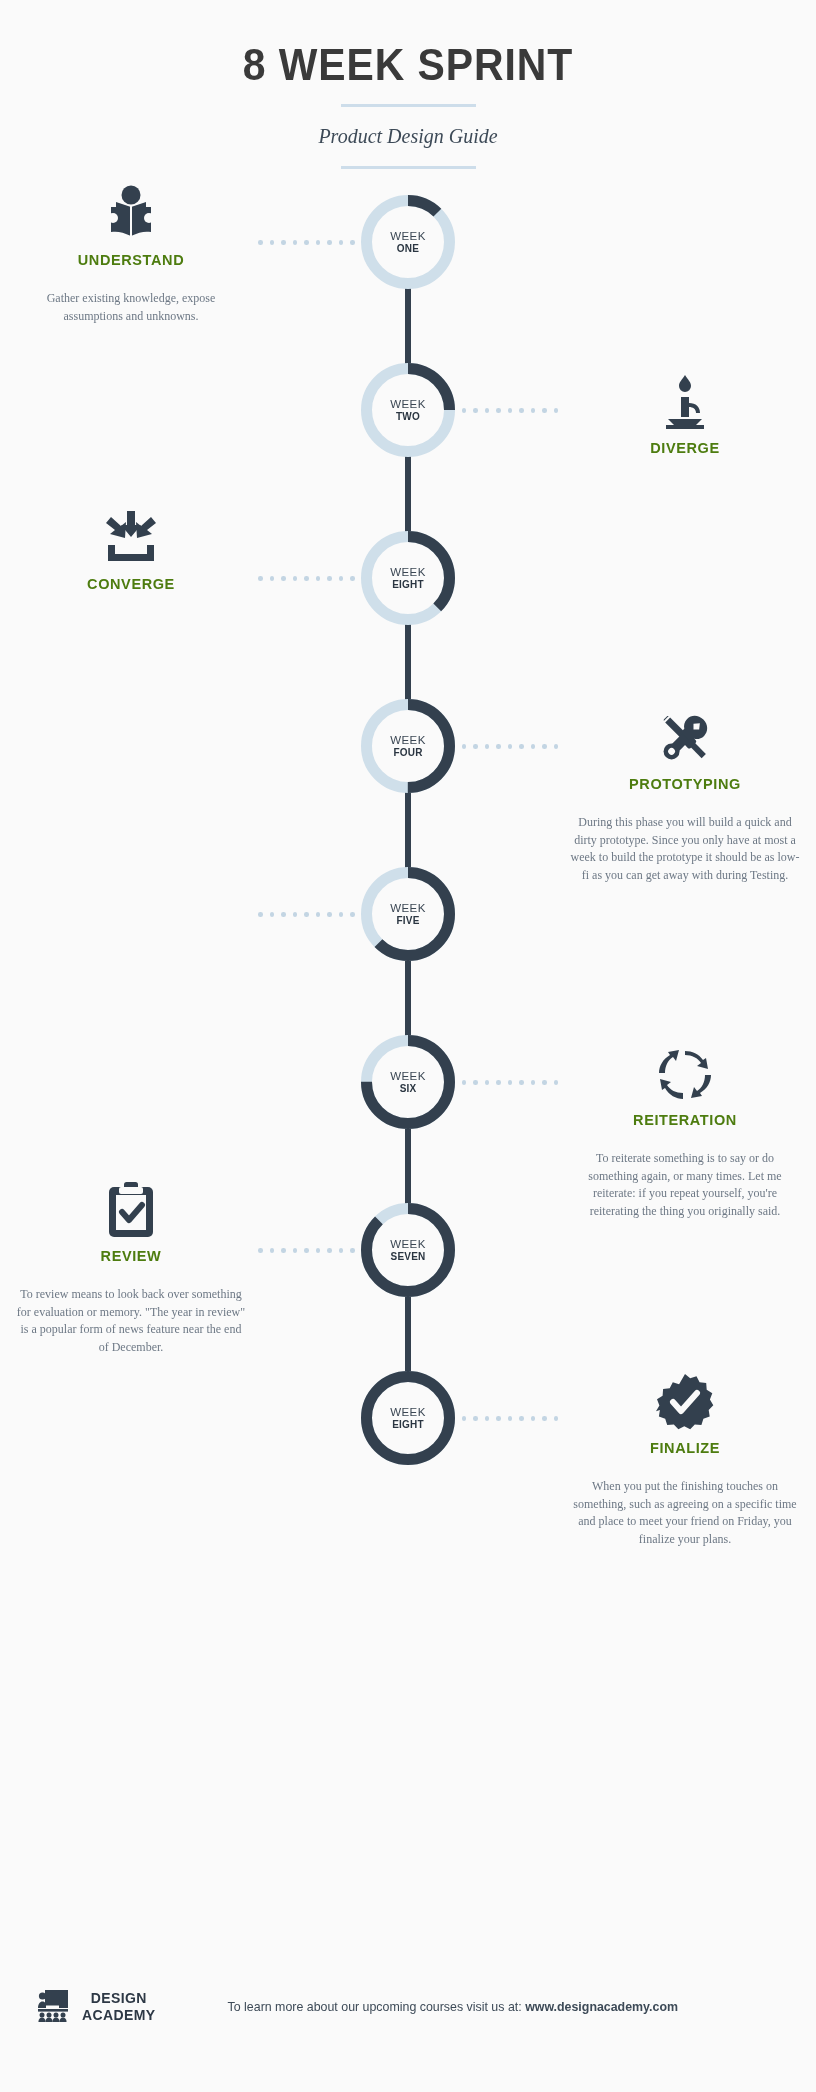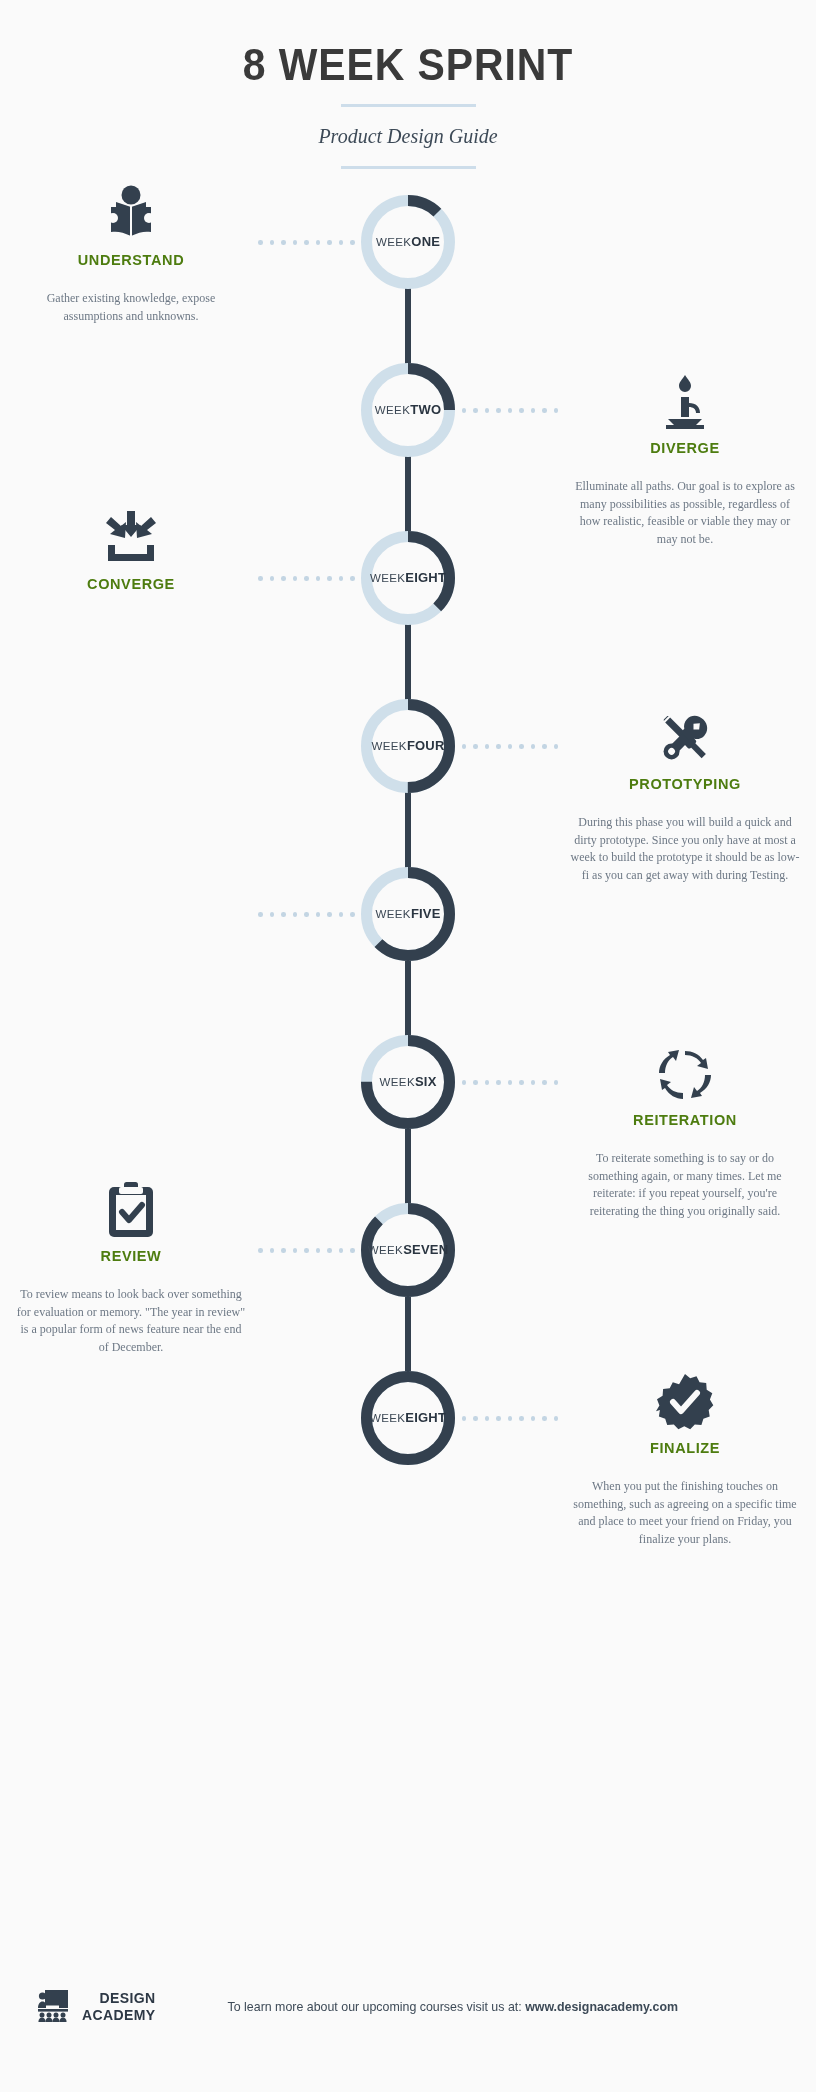--- a/index.html
+++ b/index.html
@@ -68,32 +68,32 @@
     transform: translateX(-50%);
     width: 94px;
     height: 94px;
     z-index: 2;
   }
   .ring-wrap svg { display: block; }
   .ring-label {
     position: absolute;
     inset: 0;
     display: flex;
-    flex-direction: row;
+    flex-direction: column;
     align-items: center;
     justify-content: center;
     line-height: 1.12;
   }
   .ring-label .wk {
     font-size: 11.5px;
     color: #3b4754;
     letter-spacing: 0.4px;
   }
   .ring-label .num {
-    font-size: 13px;
+    font-size: 10px;
     font-weight: bold;
     color: #2a3541;
     letter-spacing: 0.2px;
   }
 
   
   .side {
     position: absolute;
     width: 246px;
     text-align: center;
@@ -148,21 +148,21 @@
     display: flex;
     align-items: center;
   }
   .logo { display: flex; align-items: center; gap: 12px; }
   .logo-text {
     font-size: 14px;
     font-weight: bold;
     color: #2d3845;
     line-height: 1.25;
     letter-spacing: 0.4px;
-    text-align: right;
+    text-align: center;
   }
   .footer-note {
     flex: 1;
     text-align: center;
     font-size: 12.4px;
     color: #3d4a57;
     margin-left: -30px;
   }
   .footer-note b { font-weight: bold; }
 </style>
@@ -234,21 +234,20 @@
     <div class="icon-box">
           <svg width="54" height="58" viewBox="0 0 54 58">
     <path d="M27 2c3 5 6 7 6 11a6 6 0 0 1-12 0c0-4 3-6 6-11z" fill="#33404e"></path>
     <rect x="23" y="24" width="8" height="20" fill="#33404e"></rect>
     <path d="M10 46h34l-6 6H16z" fill="#33404e"></path>
     <rect x="8" y="52" width="38" height="4" fill="#33404e"></rect>
     <path d="M31 30c7 0 11 4 11 10h-4c0-4-3-6-7-6z" fill="#33404e"></path>
   </svg>
         </div>
     <div class="side-title">DIVERGE</div>
-    <div class="side-desc">Elluminate all paths. Our goal is to explore as many possibilities as possible, regardless of how realistic, feasible or viable they may or may not be.</div>
       </div>
       <div class="dots" style="top: 49px; right: 258px;">
         <i></i>
         <i></i>
         <i></i>
         <i></i>
         <i></i>
         <i></i>
         <i></i>
         <i></i>

